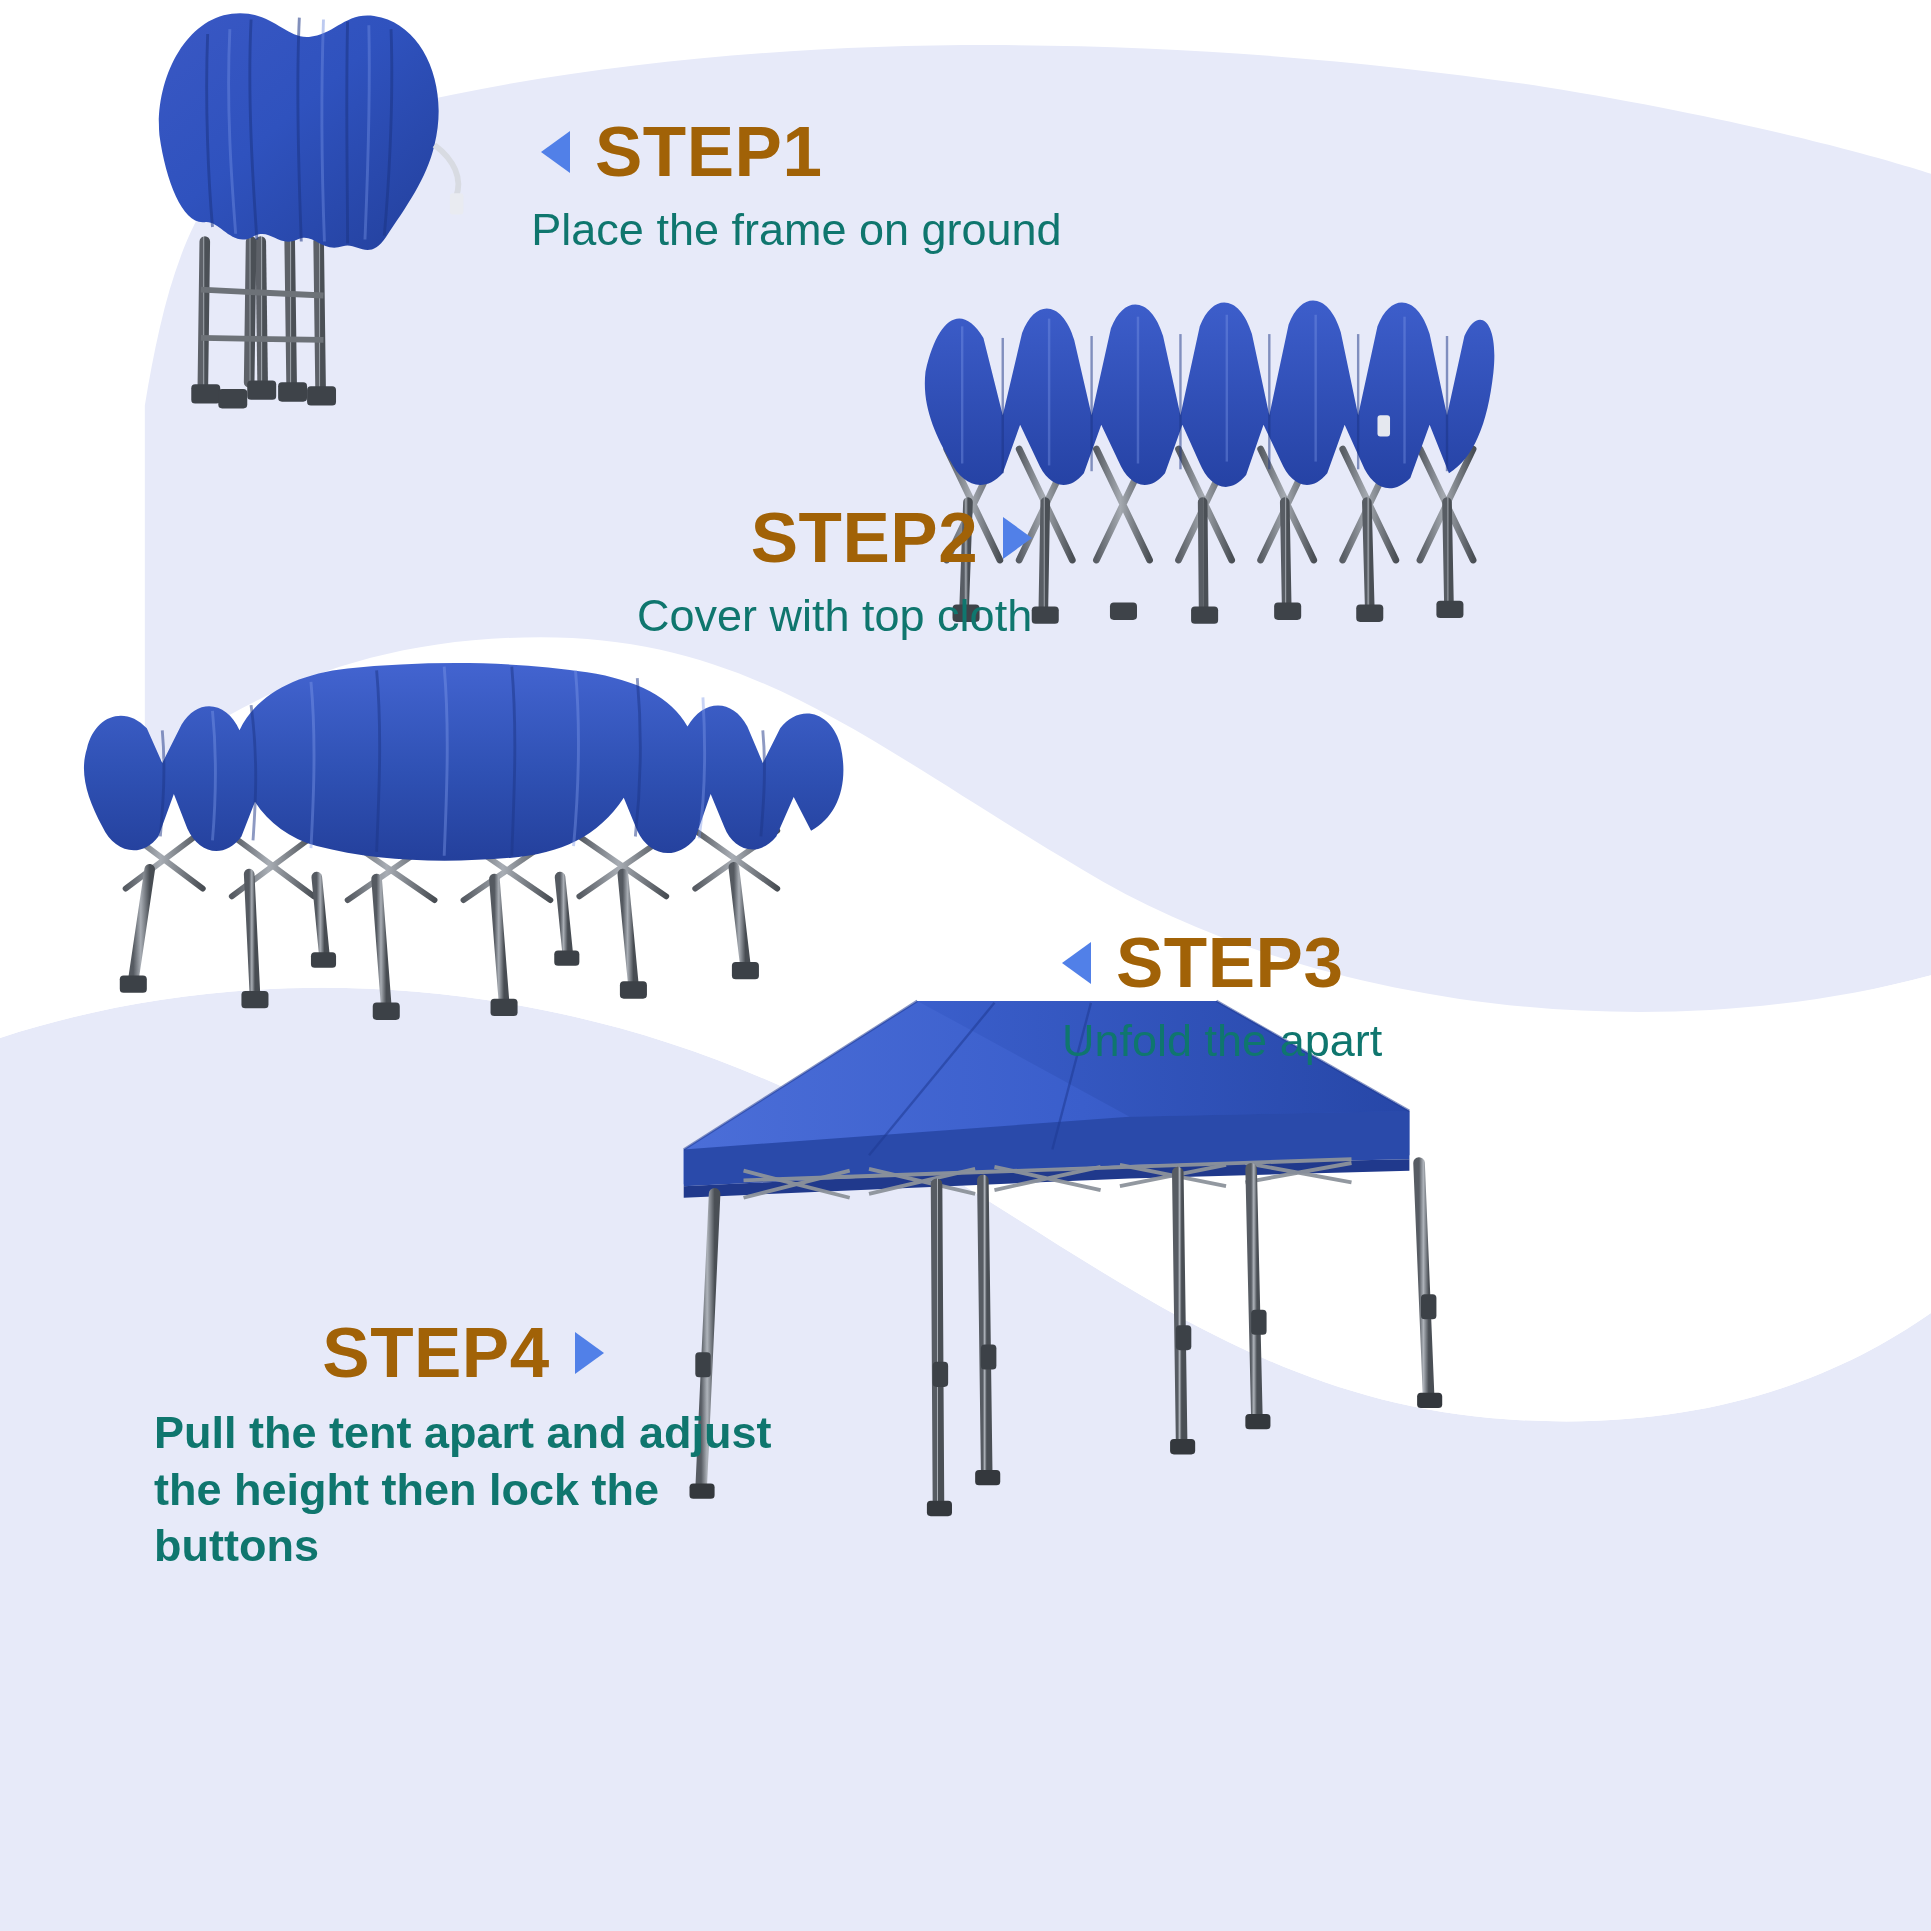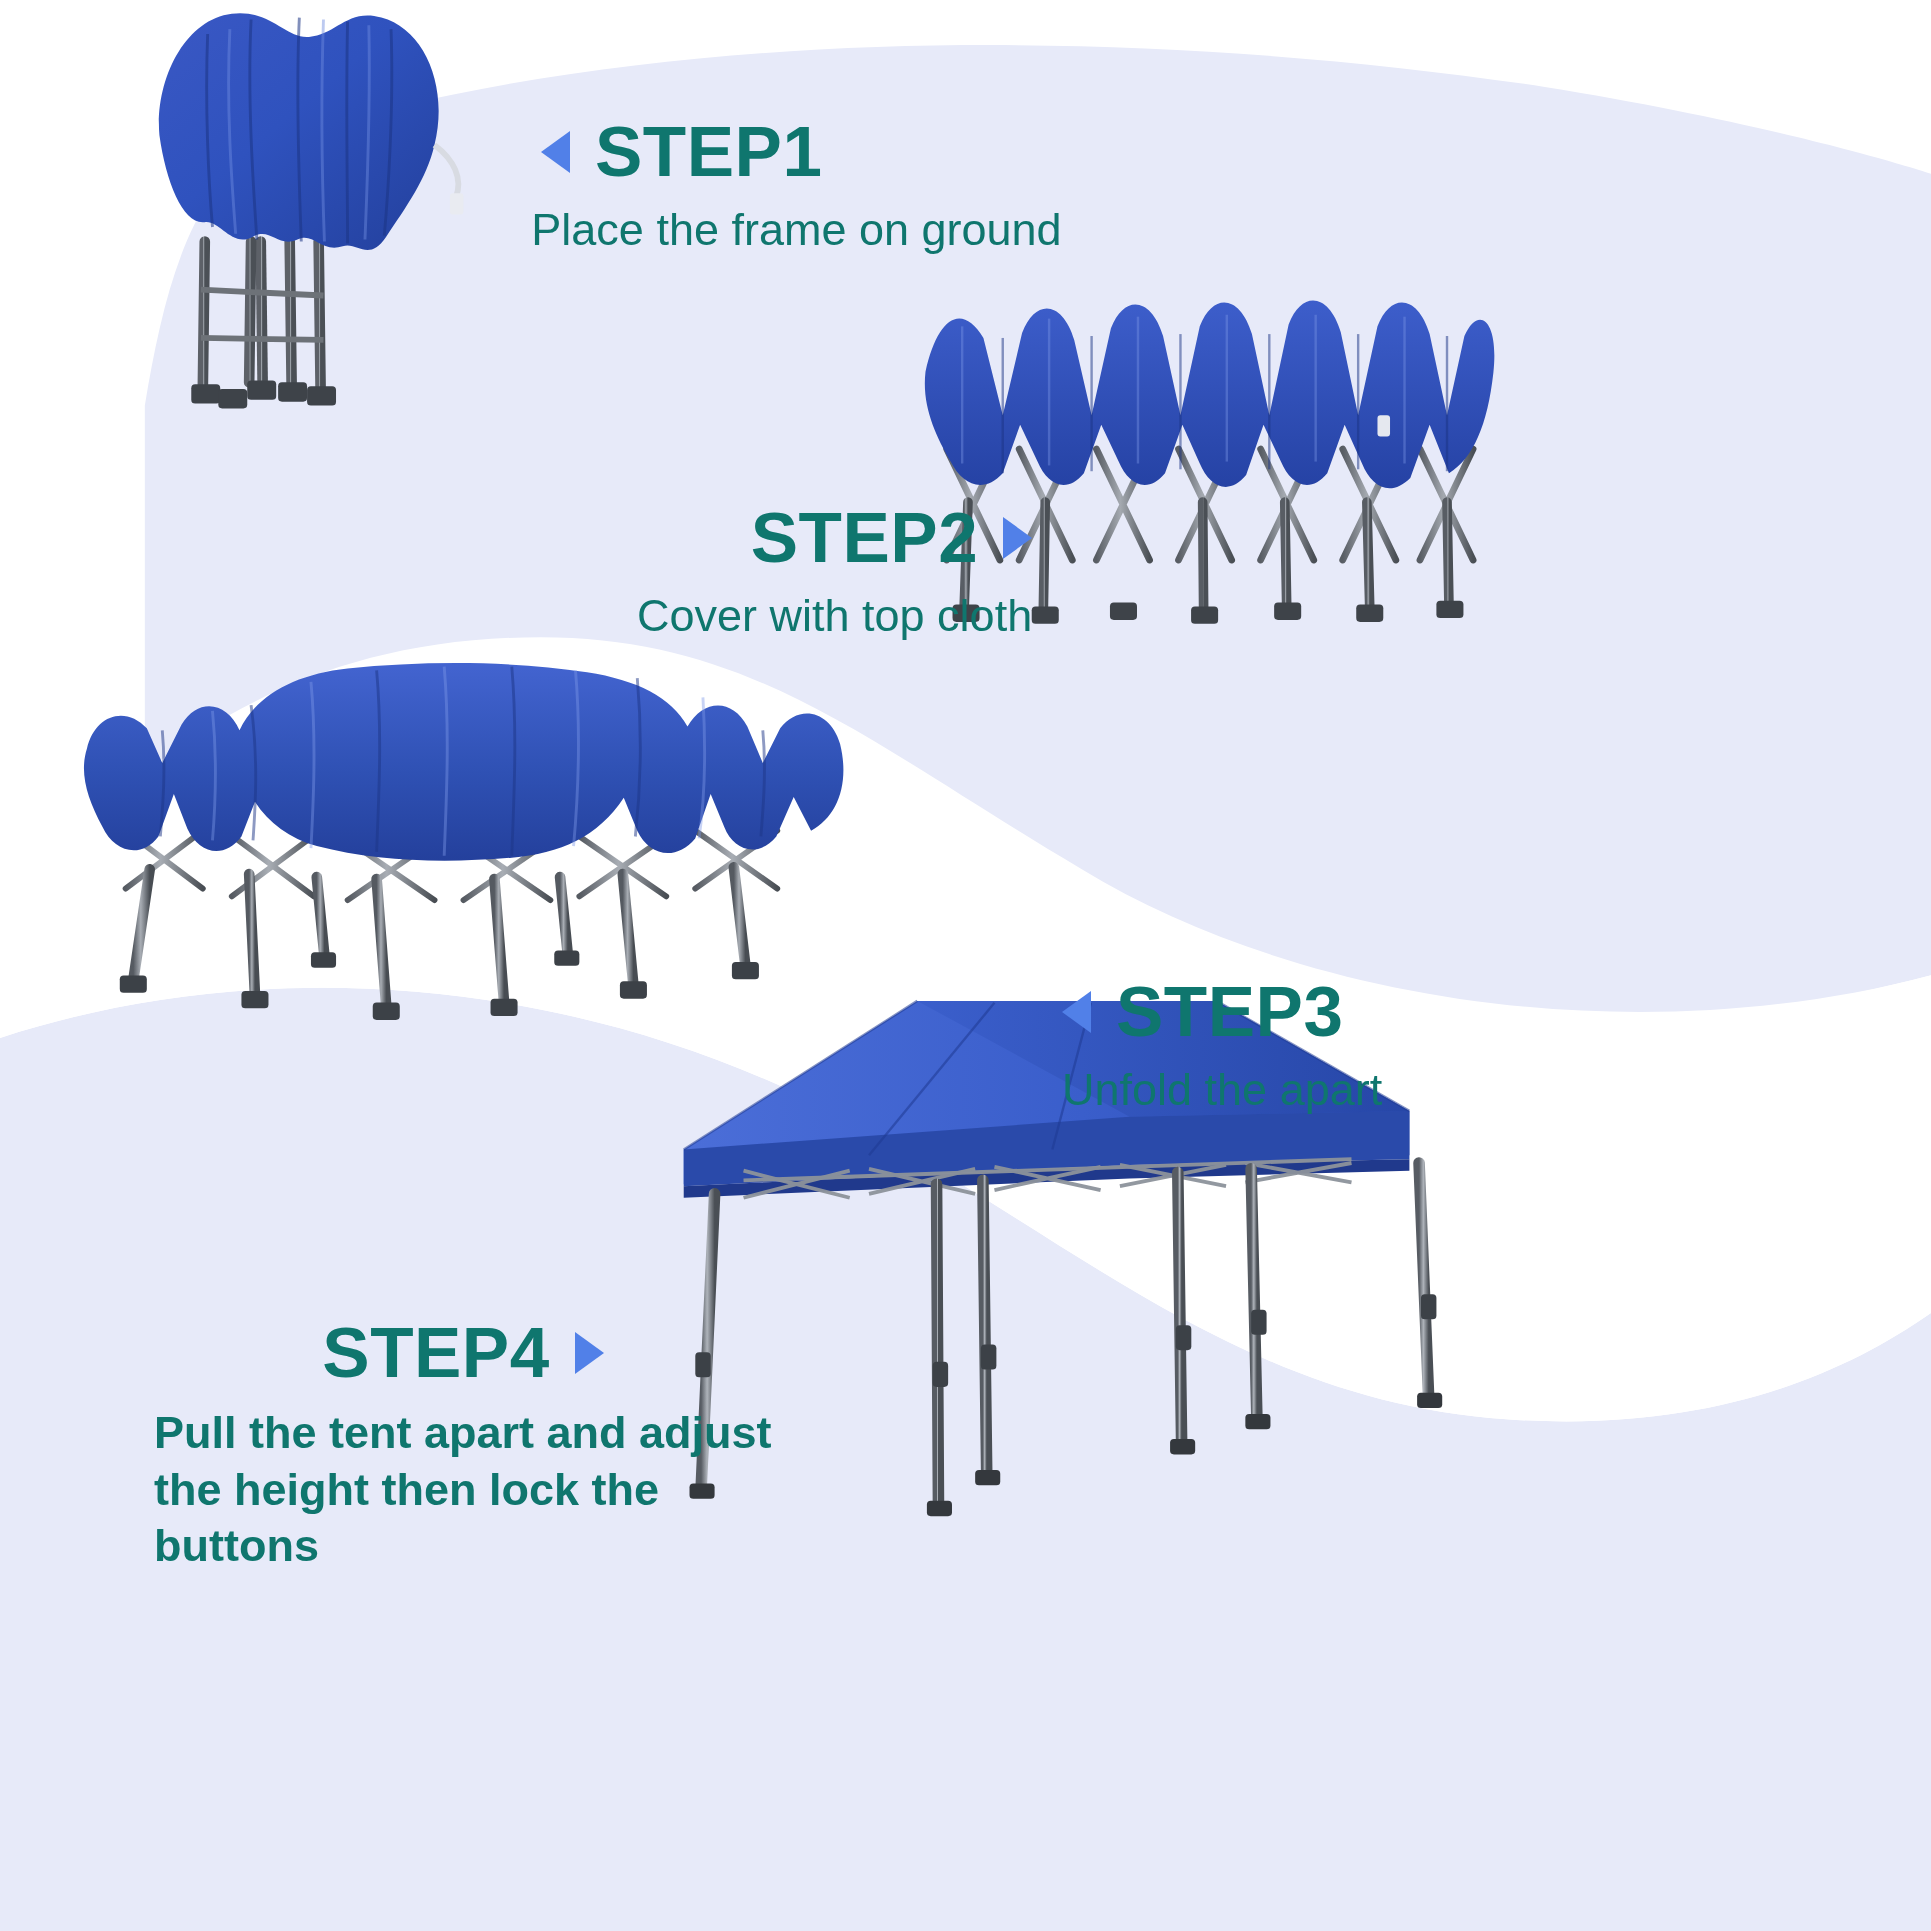--- a/index.html
+++ b/index.html
@@ -14,21 +14,21 @@
 
   .bg-svg{position:absolute;left:0;top:0;width:1931px;height:1931px;}
 
   
   .step{position:absolute;}
   .step-head{
     display:flex;align-items:center;gap:25px;
     white-space:nowrap;
   }
   .step-title{
-    font-size:71px;font-weight:700;color:#0f766e;
+    font-size:71px;font-weight:700;color:#a16207;
     letter-spacing:0.5px;line-height:1;
   }
   .arrow{
     width:0;height:0;flex:0 0 auto;
     border-top:21px solid transparent;
     border-bottom:21px solid transparent;
   }
   .arrow-left{border-right:29px solid #5180e8;}
   .arrow-right{border-left:29px solid #5180e8;}
   .step-desc{
@@ -38,21 +38,21 @@
 
   
   #step1{left:541px;top:116px;}
   #step1 .step-head{justify-content:flex-start;}
   #step1 .step-desc{margin-top:15.4px;margin-left:-9.7px;text-align:left;}
 
   #step2{left:637px;top:502px;text-align:right;}
   #step2 .step-head{justify-content:flex-end;}
   #step2 .step-desc{margin-top:15.4px;text-align:left;}
 
-  #step3{left:1062px;top:976px;}
+  #step3{left:1062px;top:927px;}
   #step3 .step-head{justify-content:flex-start;}
   #step3 .step-desc{margin-top:15.4px;text-align:left;}
 
   #step4{left:154px;top:1317px;width:618px;text-align:center;}
   #step4 .step-head{justify-content:center;}
   #step4 .step-desc{margin-top:17.4px;text-align:left;font-weight:bold;}
 
   
   .pic{position:absolute;}
   #pic1{left:116px;top:0px;width:386px;height:454px;}

